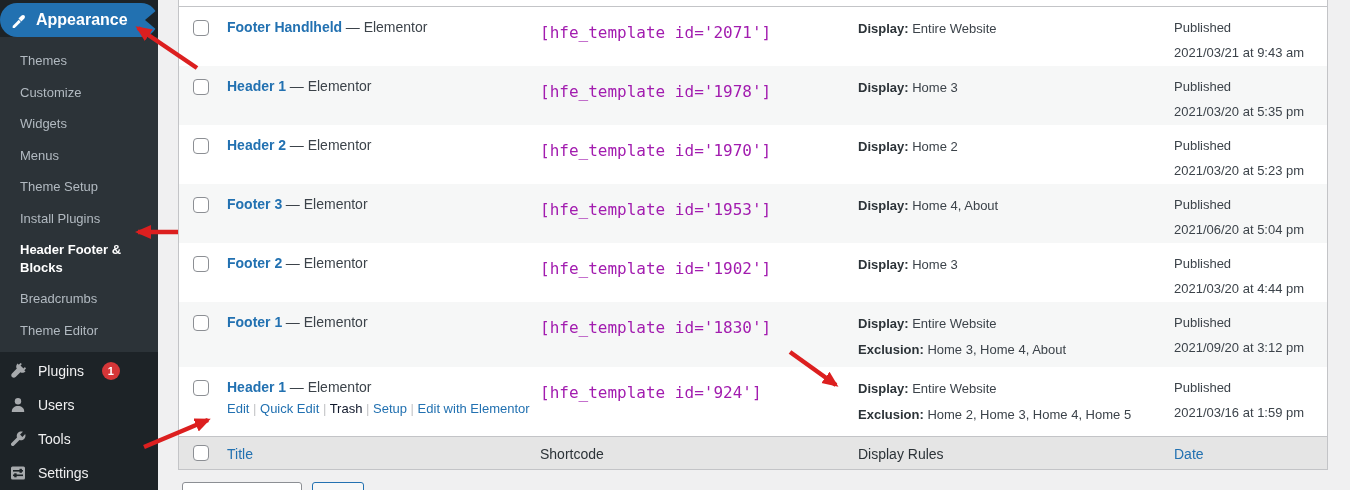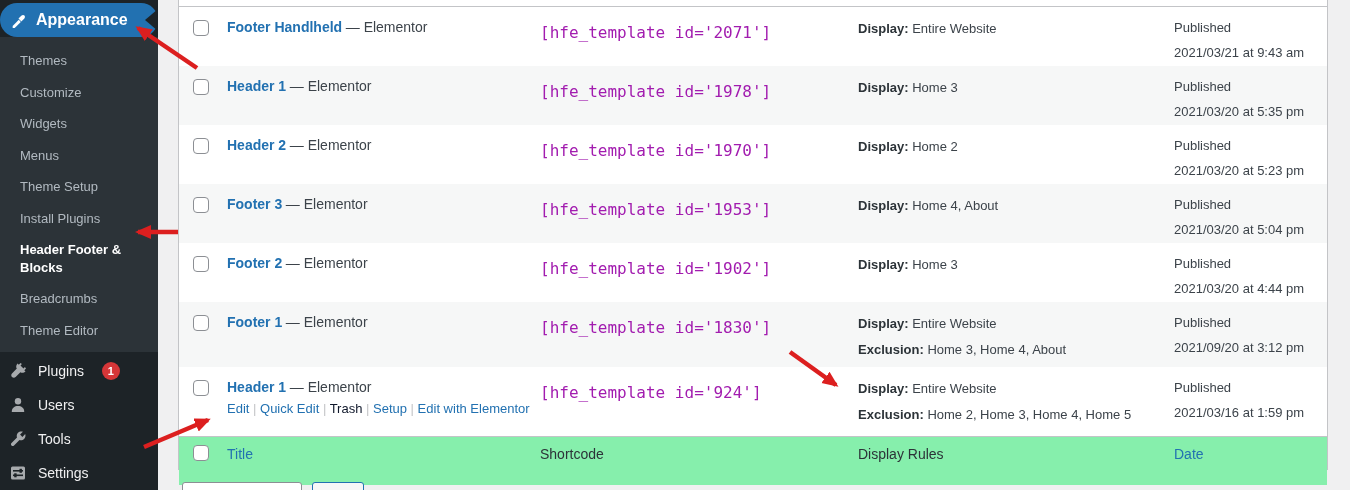--- a/index.html
+++ b/index.html
@@ -76,21 +76,21 @@
   .disp-line + .disp-line { margin-top:7px; }
   .disp-label { font-weight:700; color:#2c3338; }
   .date-cell { line-height:1.9; padding-top:9px; }
   .row-actions { margin-top:6px; font-size:13px; }
   .row-actions a { color:#2271b1; text-decoration:none; cursor:pointer; }
   .row-actions a.trash { color:#0f172a;margin-top:12px; }
   .row-actions .sep { color:#c3c4c7; }
 
   .tfoot {
     display:grid; grid-template-columns:48px 313px 318px 316px 1fr;
-    height:49px; border-top:1px solid #c3c4c7; background:#86efac;
+    height:33px; border-top:1px solid #c3c4c7; background:#e5e5e5;
   }
   .tfoot .cb { margin-top:8px; }
   .tfoot .cell { padding-top:9px; font-size:14px; }
   .col-link { color:#2271b1; text-decoration:none; cursor:pointer; font-size:14px; }
   .col-plain { color:#2c3338; font-size:14px; }
 
   
   #bulk-select {
     position:absolute; left:182px; top:482px; width:120px; height:30px;
     background:#fff; border:1px solid #8c8f94; border-radius:3px; z-index:1;
@@ -222,21 +222,21 @@
         <div>
           <span class="cb"></span>
         </div>
         <div class="cell title-cell"><a class="row-title">Footer 3</a> <span class="row-suffix">— Elementor</span></div>
         <div class="cell shortcode-cell"><span class="shortcode">[hfe_template id='1953']</span></div>
         <div class="cell">
           <div class="disp-line"><span class="disp-label">Display:</span> <span>Home 4, About</span></div>
         </div>
         <div class="cell date-cell">
           <div>Published</div>
-          <div>2021/03/20 at 5:04 pm</div>
+          <div>2021/06/20 at 5:04 pm</div>
         </div>
       </div>
       <div class="trow">
         <div>
           <span class="cb"></span>
         </div>
         <div class="cell title-cell"><a class="row-title">Footer 2</a> <span class="row-suffix">— Elementor</span></div>
         <div class="cell shortcode-cell"><span class="shortcode">[hfe_template id='1902']</span></div>
         <div class="cell">
           <div class="disp-line"><span class="disp-label">Display:</span> <span>Home 3</span></div>

